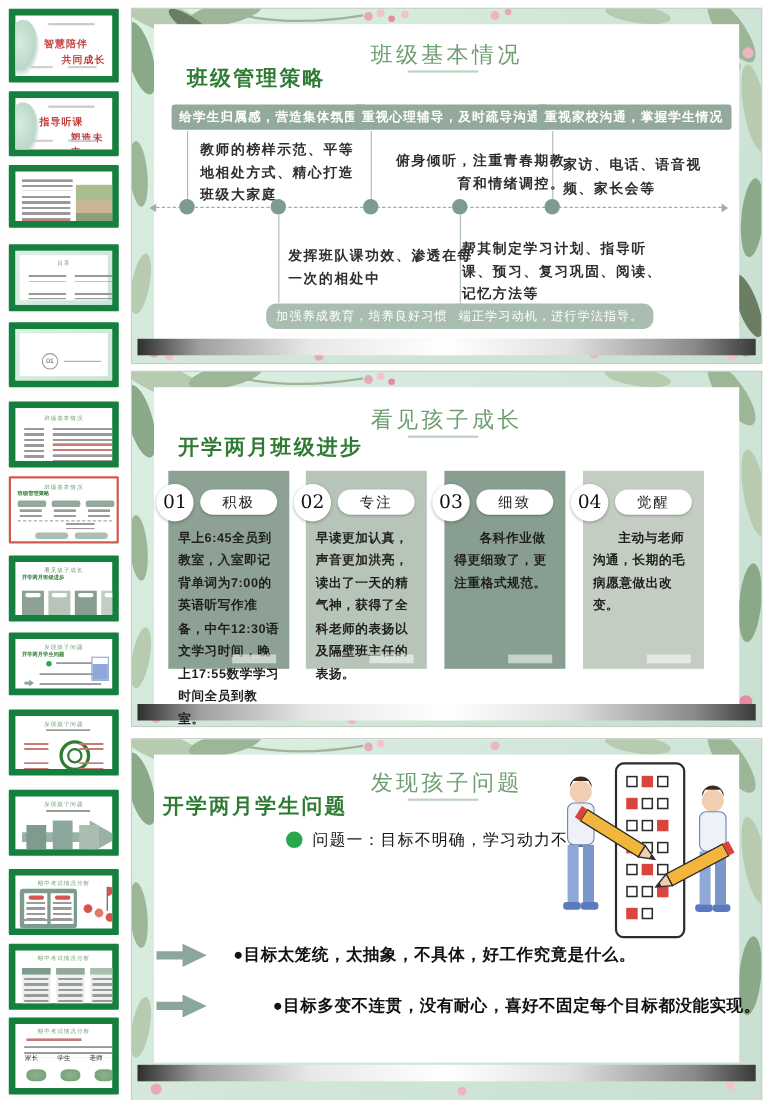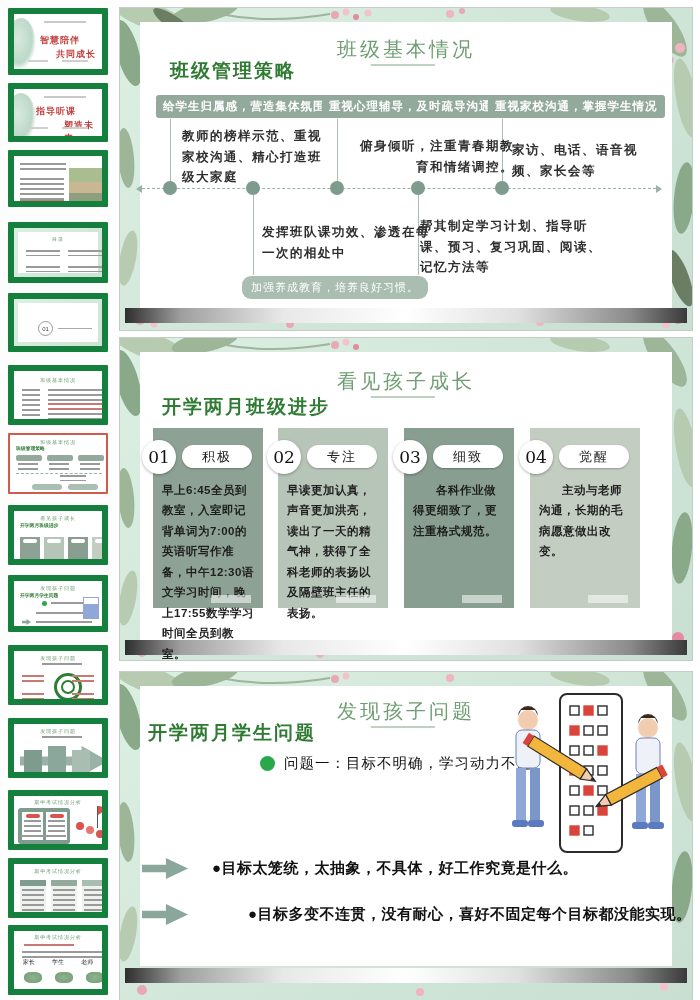--- a/index.html
+++ b/index.html
@@ -293,40 +293,41 @@
     <div class="ltitle" style="left:50px;top:50px;">班级管理策略</div>
 
     <div class="hpill" style="left:36px;top:87px;">给学生归属感，营造集体氛围</div>
     <div class="hpill" style="left:202px;top:87px;">重视心理辅导，及时疏导沟通</div>
     <div class="hpill" style="left:368px;top:87px;">重视家校沟通，掌握学生情况</div>
 
     <div class="vl" style="left:50px;top:111px;height:64px;"></div>
     <div class="vl" style="left:217px;top:111px;height:64px;"></div>
     <div class="vl" style="left:382px;top:111px;height:64px;"></div>
 
-    <div class="colbody" style="left:62px;top:118px;width:152px;">教师的榜样示范、重视家校沟通、精心打造班级大家庭</div>
+    <div class="colbody" style="left:62px;top:118px;width:152px;">教师的榜样示范、平等地相处方式、精心打造班级大家庭</div>
     <div class="colbody" style="left:228px;top:128px;width:166px;text-align:right;">俯身倾听，注重青春期教育和情绪调控。</div>
     <div class="colbody" style="left:392px;top:132px;width:152px;">家访、电话、语音视频、家长会等</div>
 
     <div class="tline"></div>
     <div class="tarrow l"></div>
     <div class="tarrow r"></div>
     <div class="tdot" style="left:43px;"></div>
     <div class="tdot" style="left:126px;"></div>
     <div class="tdot" style="left:210px;"></div>
     <div class="tdot" style="left:291px;"></div>
     <div class="tdot" style="left:375px;"></div>
 
     <div class="vl" style="left:133px;top:187px;height:80px;"></div>
     <div class="vl" style="left:298px;top:187px;height:80px;"></div>
 
     <div class="colbody" style="left:142px;top:214px;width:178px;">发挥班队课功效、渗透在每一次的相处中</div>
     <div class="colbody" style="left:300px;top:208px;width:190px;">帮其制定学习计划、指导听课、预习、复习巩固、阅读、记忆方法等</div>
 
     <div class="bpill" style="left:122px;top:268px;">加强养成教育，培养良好习惯。</div>
+    <div class="bpill" style="left:288px;top:268px;">端正学习动机，进行学法指导。</div>
   </section>
 
   <section class="slide s2">
     <svg class="flora" viewBox="0 0 572 322" preserveAspectRatio="none">
       <ellipse cx="30" cy="8" rx="42" ry="13" fill="#b6cbb0" transform="rotate(20 30 8)"></ellipse>
       <ellipse cx="85" cy="4" rx="34" ry="10" fill="#9db698" transform="rotate(-12 85 4)"></ellipse>
       <ellipse cx="8" cy="45" rx="34" ry="11" fill="#8aa989" transform="rotate(75 8 45)"></ellipse>
       <path d="M100 6 Q150 16 210 6" stroke="#9fb49a" stroke-width="2" fill="none"></path>
       <circle cx="215" cy="7" r="4" fill="#e9a8b8"></circle>
         <circle cx="226" cy="4" r="3.5" fill="#f3c2cd"></circle>

